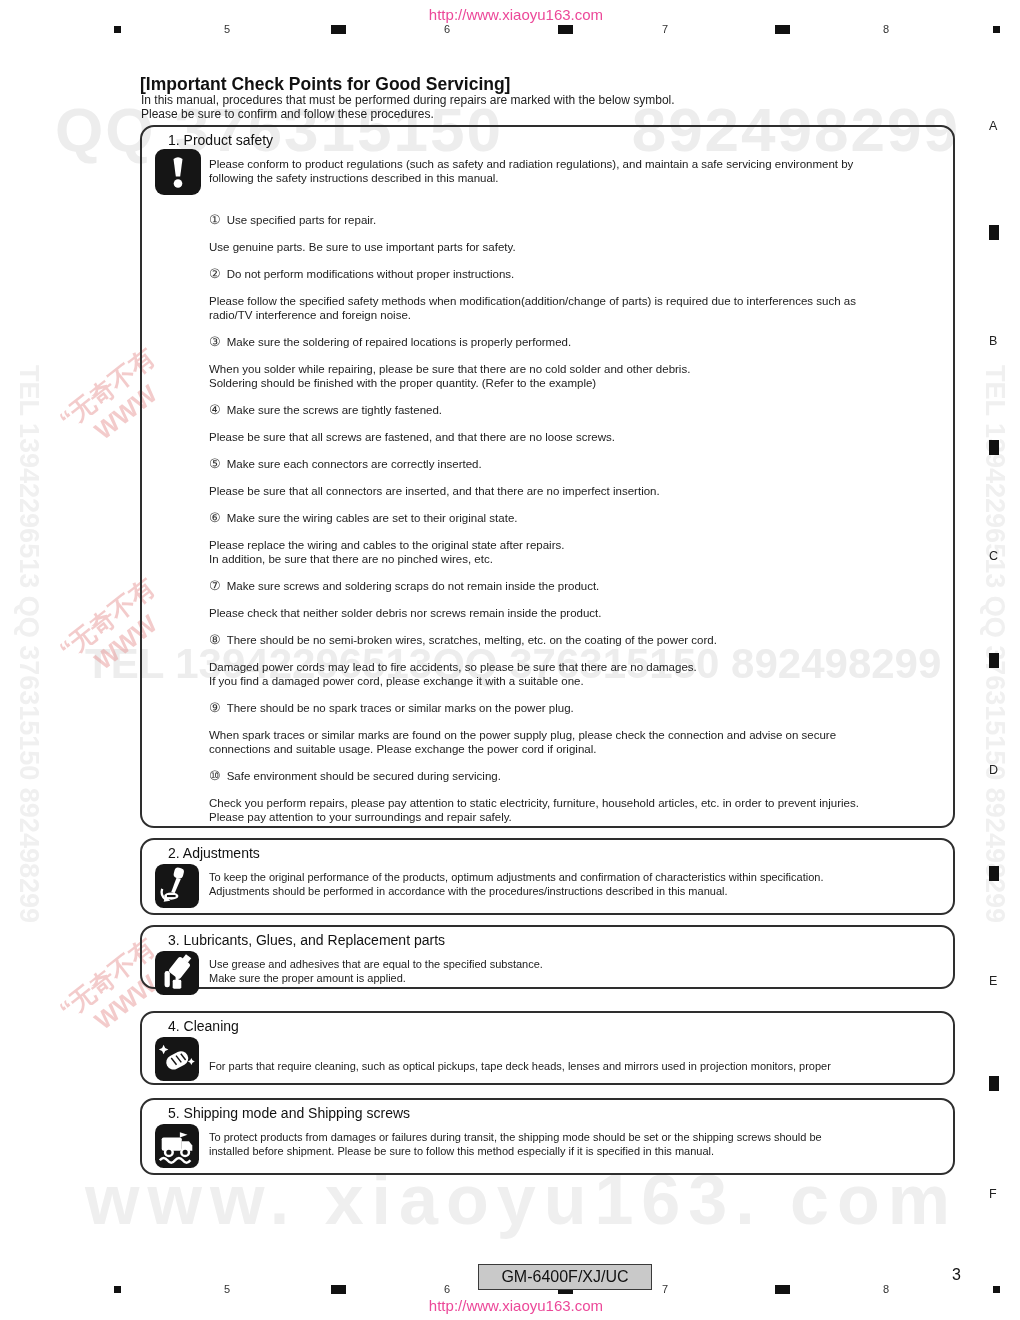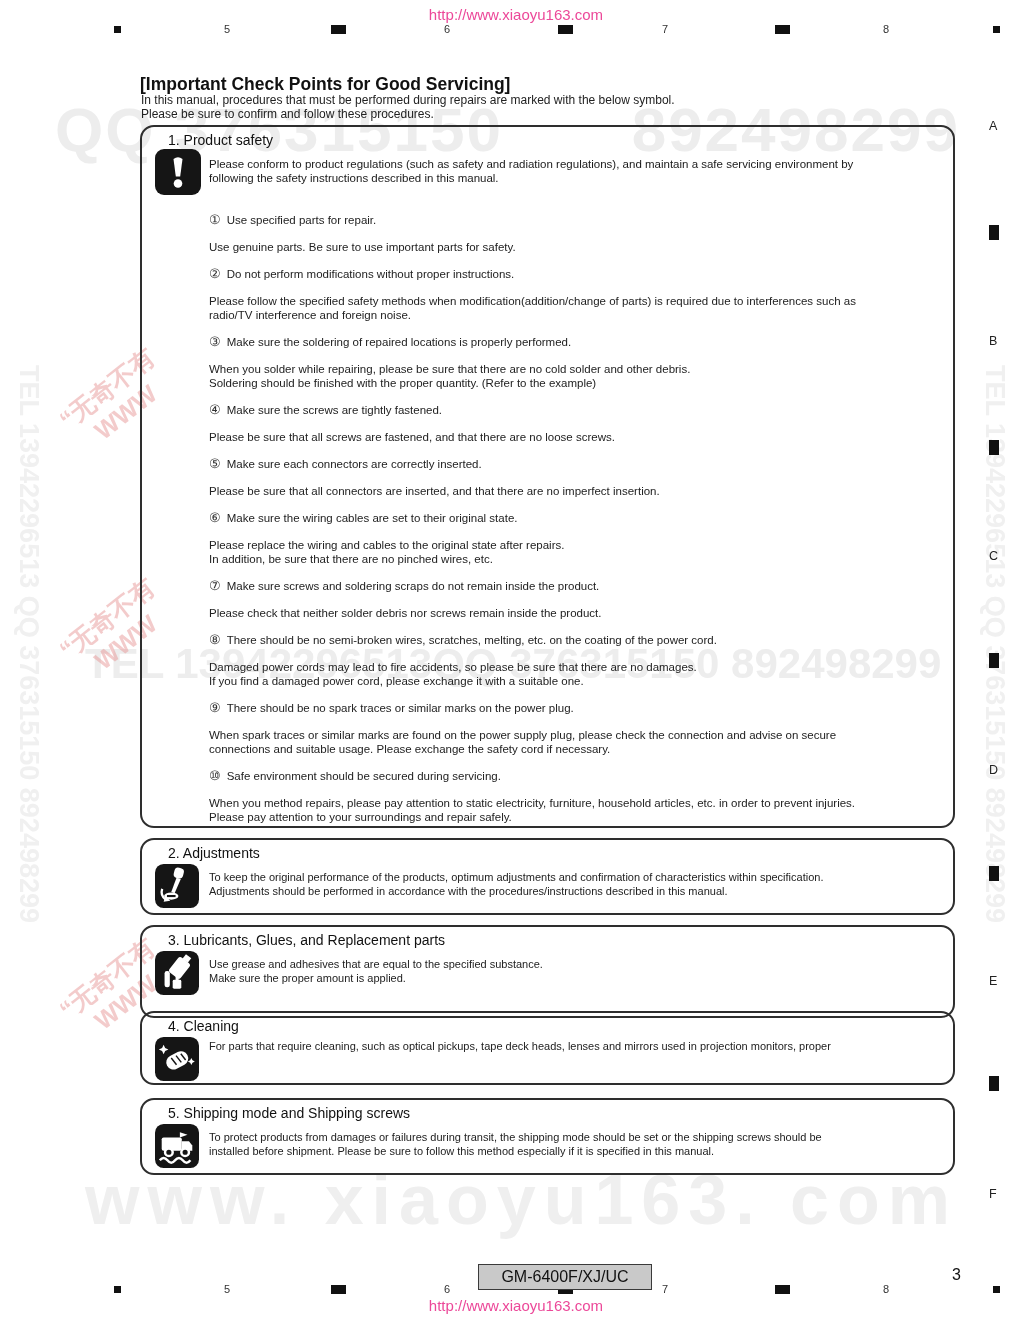--- a/index.html
+++ b/index.html
@@ -168,25 +168,25 @@
           <div>Please check that neither solder debris nor screws remain inside the product.</div>
         </div>
         <div class="ps-title"><span class="circnum">⑧</span>There should be no semi-broken wires, scratches, melting, etc. on the coating of the power cord.</div>
         <div class="ps-body">
           <div>Damaged power cords may lead to fire accidents, so please be sure that there are no damages.</div>
           <div>If you find a damaged power cord, please exchange it with a suitable one.</div>
         </div>
         <div class="ps-title"><span class="circnum">⑨</span>There should be no spark traces or similar marks on the power plug.</div>
         <div class="ps-body">
           <div>When spark traces or similar marks are found on the power supply plug, please check the connection and advise on secure</div>
-          <div>connections and suitable usage.   Please exchange the safety cord if necessary.</div>
+          <div>connections and suitable usage.   Please exchange the power cord if original.</div>
         </div>
         <div class="ps-title"><span class="circnum">⑩</span>Safe environment should be secured during servicing.</div>
         <div class="ps-body">
-          <div>When you method repairs, please pay attention to static electricity, furniture, household articles, etc. in order to prevent injuries.</div>
+          <div>Check you perform repairs, please pay attention to static electricity, furniture, household articles, etc. in order to prevent injuries.</div>
           <div>Please pay attention to your surroundings and repair safely.</div>
         </div>
       </div>
   </div>
 
   <div class="secbox" style="top:838px; height:77px;">
     <div class="sec-heading">2. Adjustments</div>
     <svg class="sec-icon" style="top:24px;" width="44" height="44" viewBox="0 0 46 46">
       <rect width="46" height="46" rx="9" fill="#151515"></rect>
       <rect x="20" y="4" width="10" height="11" rx="4" fill="#fff" transform="rotate(14 25 9)"></rect>
@@ -195,21 +195,21 @@
       <rect x="12.5" y="32.4" width="9" height="2.2" fill="#151515"></rect>
       <path d="M7.5 26 a10 10 0 0 0 3.5 11" stroke="#fff" stroke-width="2.4" fill="none"></path>
       <polygon points="9,39.5 16,38.5 11,33.5" fill="#fff"></polygon>
     </svg>
     <div class="sec-body" style="top:30px;">
       <div>To keep the original performance of the products, optimum adjustments and confirmation of characteristics within specification.</div>
       <div>Adjustments should be performed in accordance with the procedures/instructions described in this manual.</div>
     </div>
   </div>
 
-  <div class="secbox" style="top:925px; height:93px;">
+  <div class="secbox" style="top:925px; height:64px;">
     <div class="sec-heading">3. Lubricants, Glues, and Replacement parts</div>
     <svg class="sec-icon" style="top:24px;" width="44" height="44" viewBox="0 0 46 46">
       <rect width="46" height="46" rx="9" fill="#151515"></rect>
       <g transform="rotate(38 26 18)">
         <rect x="18" y="8" width="15" height="20" rx="3" fill="#fff"></rect>
         <rect x="22" y="2.5" width="7" height="6" fill="#fff"></rect>
       </g>
       <rect x="10" y="21" width="5.5" height="17" rx="2.5" fill="#fff"></rect>
       <rect x="18.5" y="30" width="9" height="9.5" rx="1.5" fill="#fff"></rect>
       <rect x="21.5" y="26.5" width="3.2" height="4" fill="#fff"></rect>
@@ -224,21 +224,21 @@
     <div class="sec-heading">4. Cleaning</div>
     <svg class="sec-icon" style="top:24px;" width="44" height="44" viewBox="0 0 46 46">
       <rect width="46" height="46" rx="9" fill="#151515"></rect>
       <g transform="rotate(-28 23 24)">
         <rect x="11" y="17" width="24" height="15" rx="7.5" fill="#fff"></rect>
       </g>
       <path d="M17 22 l5.5 7 M22 19.5 l5.5 7 M27 17.5 l5 6.5" stroke="#151515" stroke-width="1.5" fill="none"></path>
       <path d="M9 8 l1.6 3.4 L14 13 l-3.4 1.6 L9 18 l-1.6-3.4 L4 13 l3.4-1.6 Z" fill="#fff"></path>
       <path d="M38 22 l1.2 2.4 2.4 1.2 -2.4 1.2 -1.2 2.4 -1.2-2.4 -2.4-1.2 2.4-1.2 Z" fill="#fff"></path>
     </svg>
-    <div class="sec-body" style="top:26px;text-align:right;">
+    <div class="sec-body" style="top:46px;text-align:right;">
       <div>For parts that require cleaning, such as optical pickups, tape deck heads, lenses and mirrors used in projection monitors, proper</div>
     </div>
   </div>
 
   <div class="secbox" style="top:1098px; height:77px;">
     <div class="sec-heading">5. Shipping mode and Shipping screws</div>
     <svg class="sec-icon" style="top:24px;" width="44" height="44" viewBox="0 0 46 46">
       <rect width="46" height="46" rx="9" fill="#151515"></rect>
       <rect x="7" y="14" width="21" height="14" rx="2" fill="#fff"></rect>
       <path d="M28 18 h7.5 l3.5 4.5 V28 h-11 Z" fill="#fff"></path>

